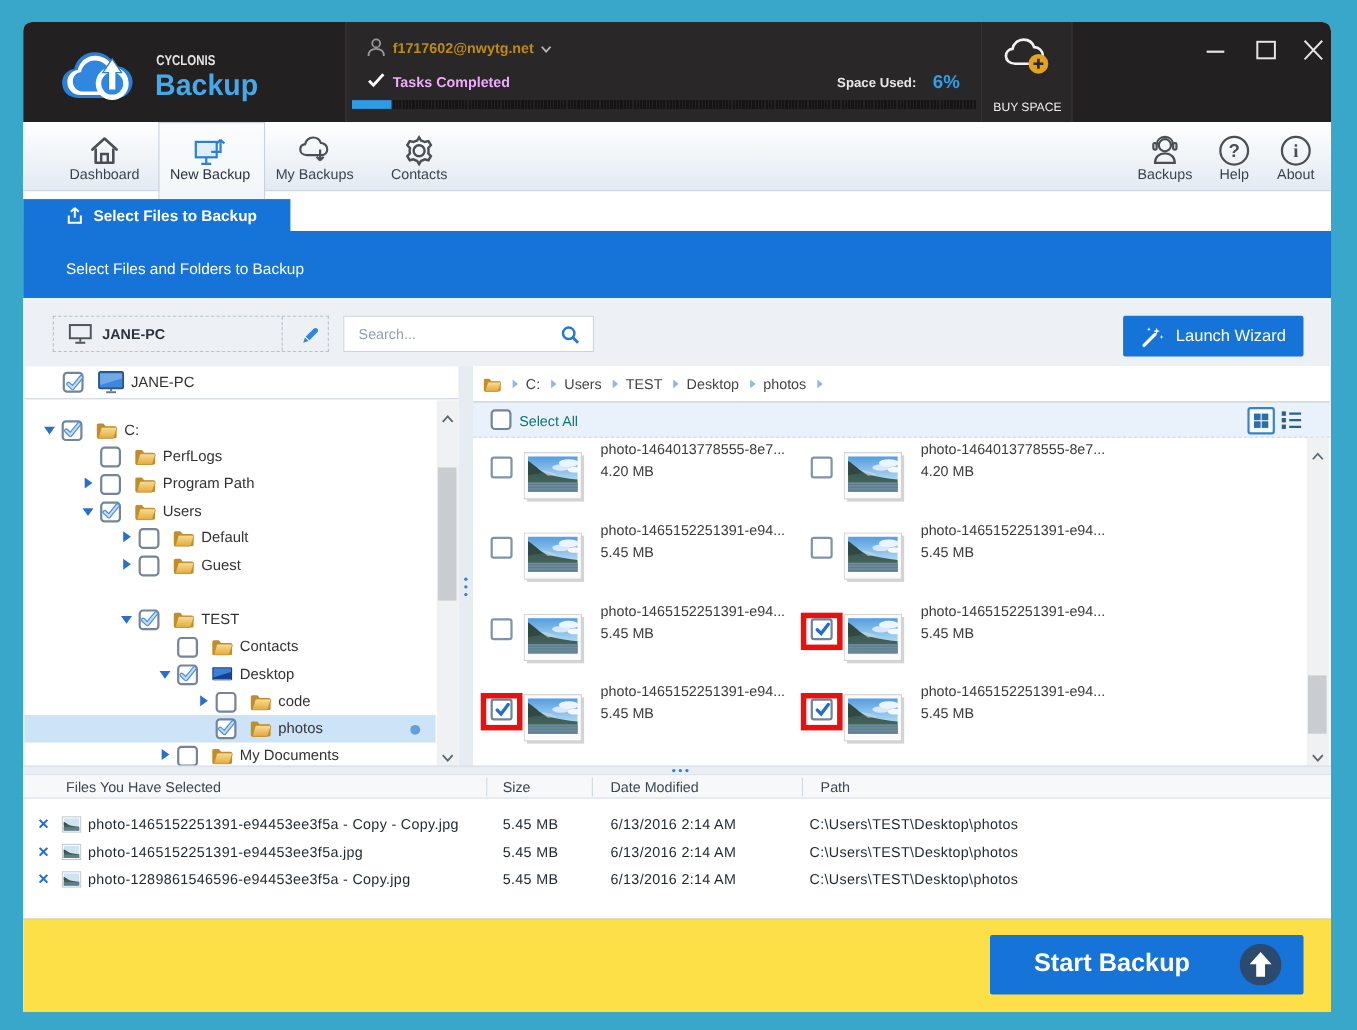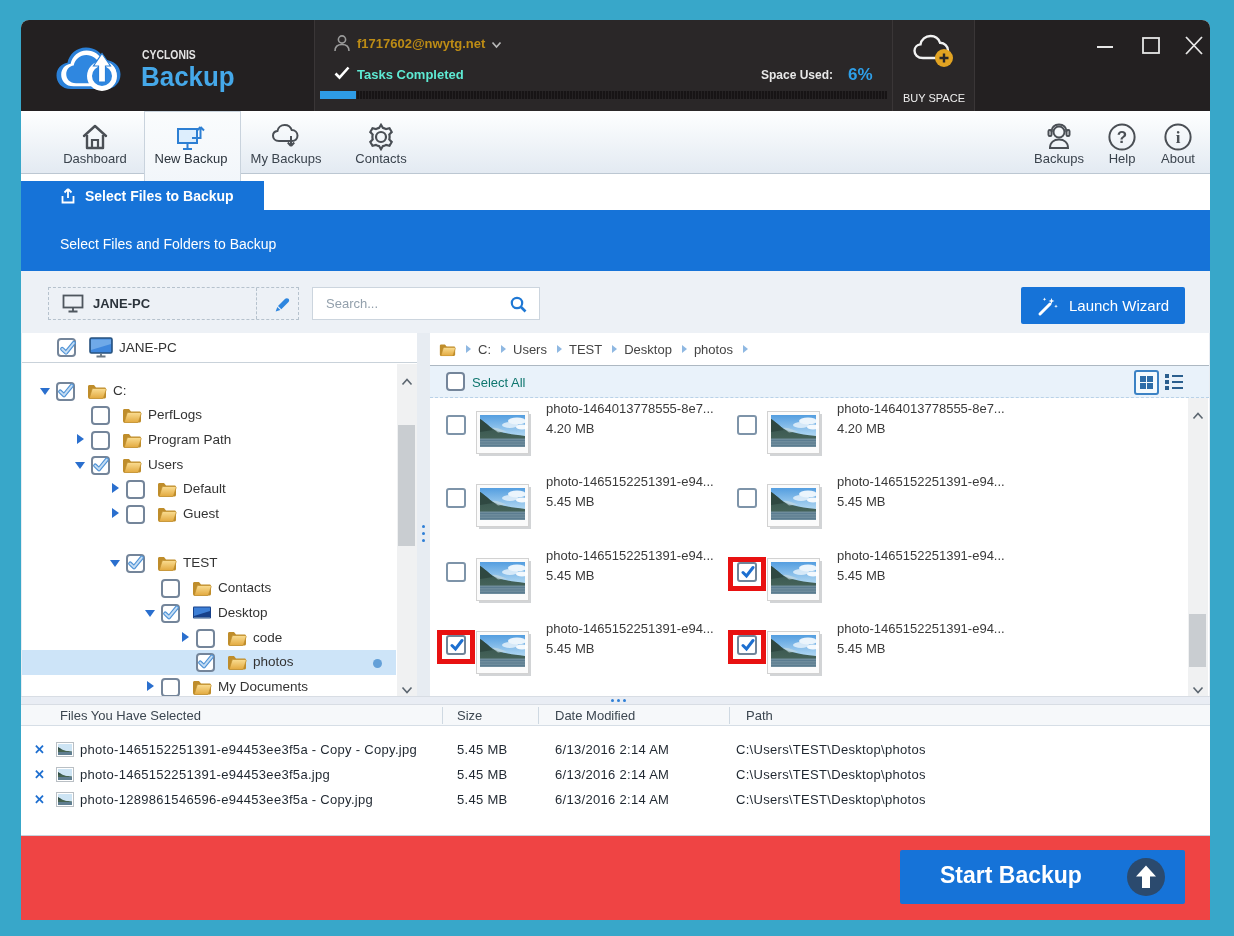--- a/index.html
+++ b/index.html
@@ -11,21 +11,21 @@
 
   
   .hdr { position:absolute; left:0; top:0; width:1189px; height:91px; background:#232021; }
   .hdr-mid { position:absolute; left:293px; top:0; width:579px; height:91px; background:#2a2728;
              border-left:1px solid #3a3637; border-right:1px solid #3a3637; }
   .hdr-buy { position:absolute; left:872px; top:0; width:82px; height:91px; background:#2a2728;
              border-right:1px solid #3a3637; }
   .cyclonis { position:absolute; left:121px; top:27px; color:#e4e4e4; font-size:13px; font-weight:bold; transform:scaleX(0.8); transform-origin:left; }
   .backuplogo { position:absolute; left:120px; top:42px; color:#45a8e9; font-size:27px; font-weight:bold; transform:scaleX(0.96); transform-origin:left; }
   .email { position:absolute; left:336px; top:16px; color:#bd8c15; font-size:13px; font-weight:bold; }
-  .tasks { position:absolute; left:336px; top:47px; color:#5eead4; font-size:13px; font-weight:bold; }
+  .tasks { position:absolute; left:336px; top:47px; color:#f0abfc; font-size:13px; font-weight:bold; }
   .spaceused { position:absolute; left:740px; top:48px; color:#e8e8e8; font-size:12px; font-weight:bold; }
   .pct { position:absolute; left:827px; top:45px; color:#2e9fe8; font-size:17px; font-weight:bold; }
   .pbar { position:absolute; left:299px; top:71px; width:567px; height:8px; background:#191617;
           background-image:repeating-linear-gradient(90deg,#242122 0 1px,#171415 1px 3px); }
   .pfill { position:absolute; left:0; top:0; width:36px; height:8px; background:#2e9be5; }
   .buytxt { position:absolute; left:872px; top:72px; width:82px; text-align:center; color:#f0f0f0; font-size:11px; }
   .wbtn { position:absolute; top:14px; width:30px; height:24px; }
 
   
   .toolbar { position:absolute; left:0; top:91px; width:1189px; height:63px;
@@ -93,21 +93,21 @@
 
   
   .tbl { position:absolute; left:0; top:685px; width:1189px; height:130px; background:#fff; }
   .thead { position:absolute; left:0; top:0; width:1189px; height:21px; background:#f6f8fa;
            border-bottom:1px solid #d6dee6; font-size:13px; color:#3c4650; }
   .hsep { position:absolute; top:2px; width:1px; height:17px; background:#cfd9e2; }
   .frow { position:absolute; left:0; height:25px; width:1189px; font-size:13px; color:#1f2730; letter-spacing:0.3px; }
   .fx { position:absolute; left:13px; top:4px; color:#1e6fd0; font-weight:bold; font-size:13px; }
 
   
-  .footer { position:absolute; left:0; top:815px; width:1214px; height:85px; background:#ef4444;
+  .footer { position:absolute; left:0; top:815px; width:1214px; height:85px; background:#fde047;
             border-top:1px solid #c6d1db; }
   .startbtn { position:absolute; left:879px; top:14px; width:285px; height:54px; background:#1673d8;
               border-radius:2px; color:#fff; font-size:23px; font-weight:bold; }
 </style>
 </head>
 <body>
 <svg width="0" height="0" style="position:absolute">
   <defs>
     <linearGradient id="fg" x1="0" y1="0" x2="0" y2="1">
       <stop offset="0" stop-color="#fadd92"></stop>

